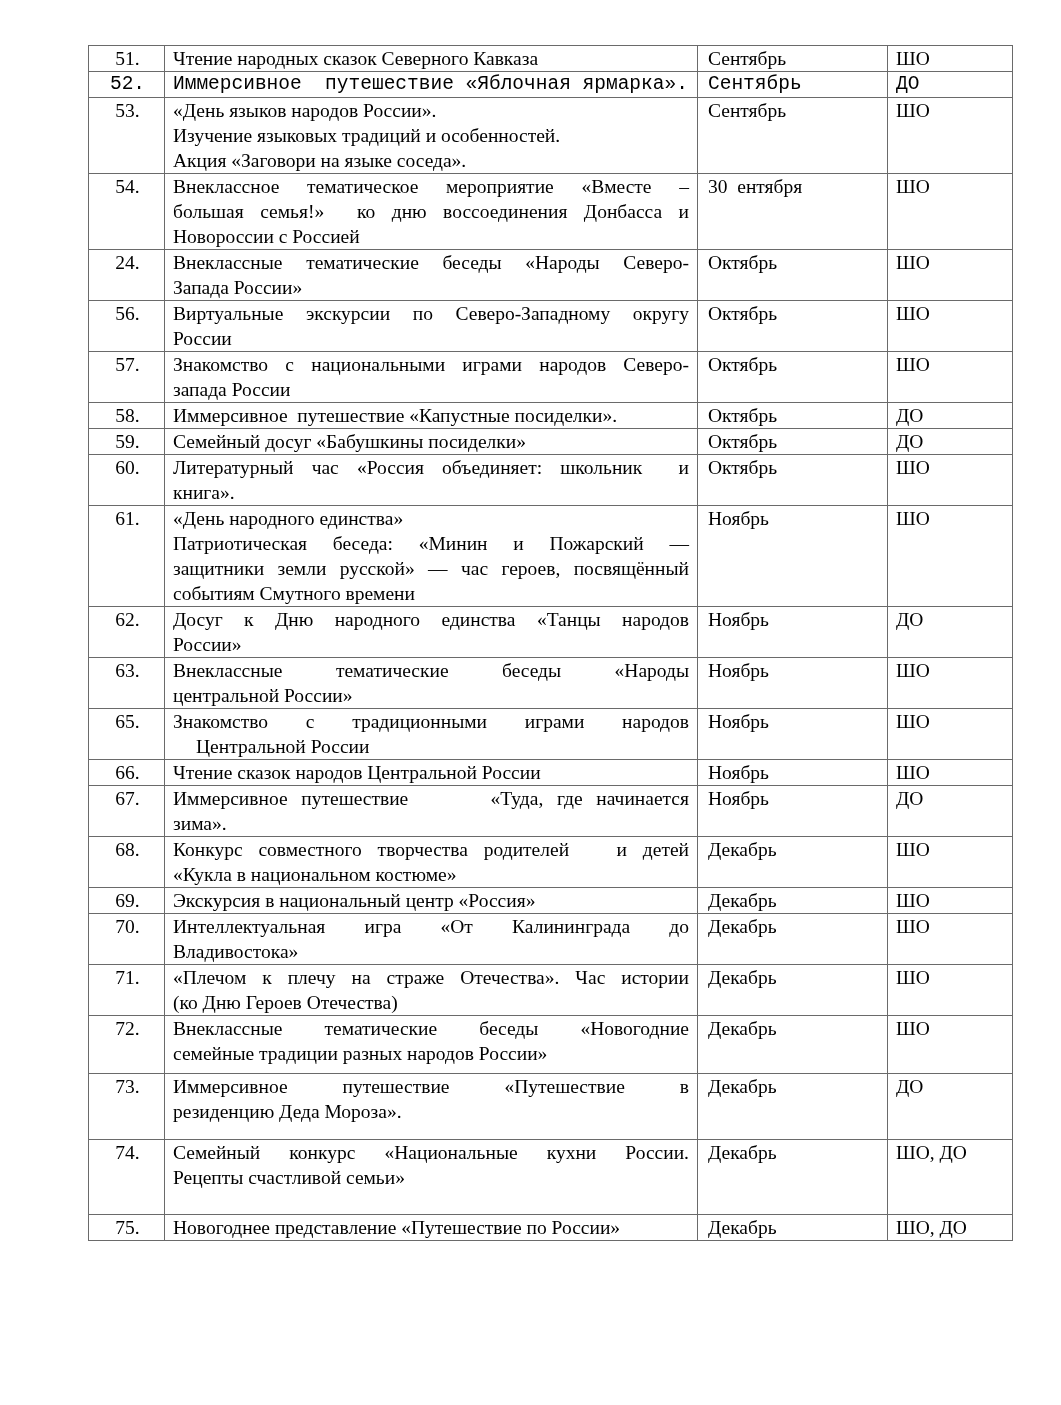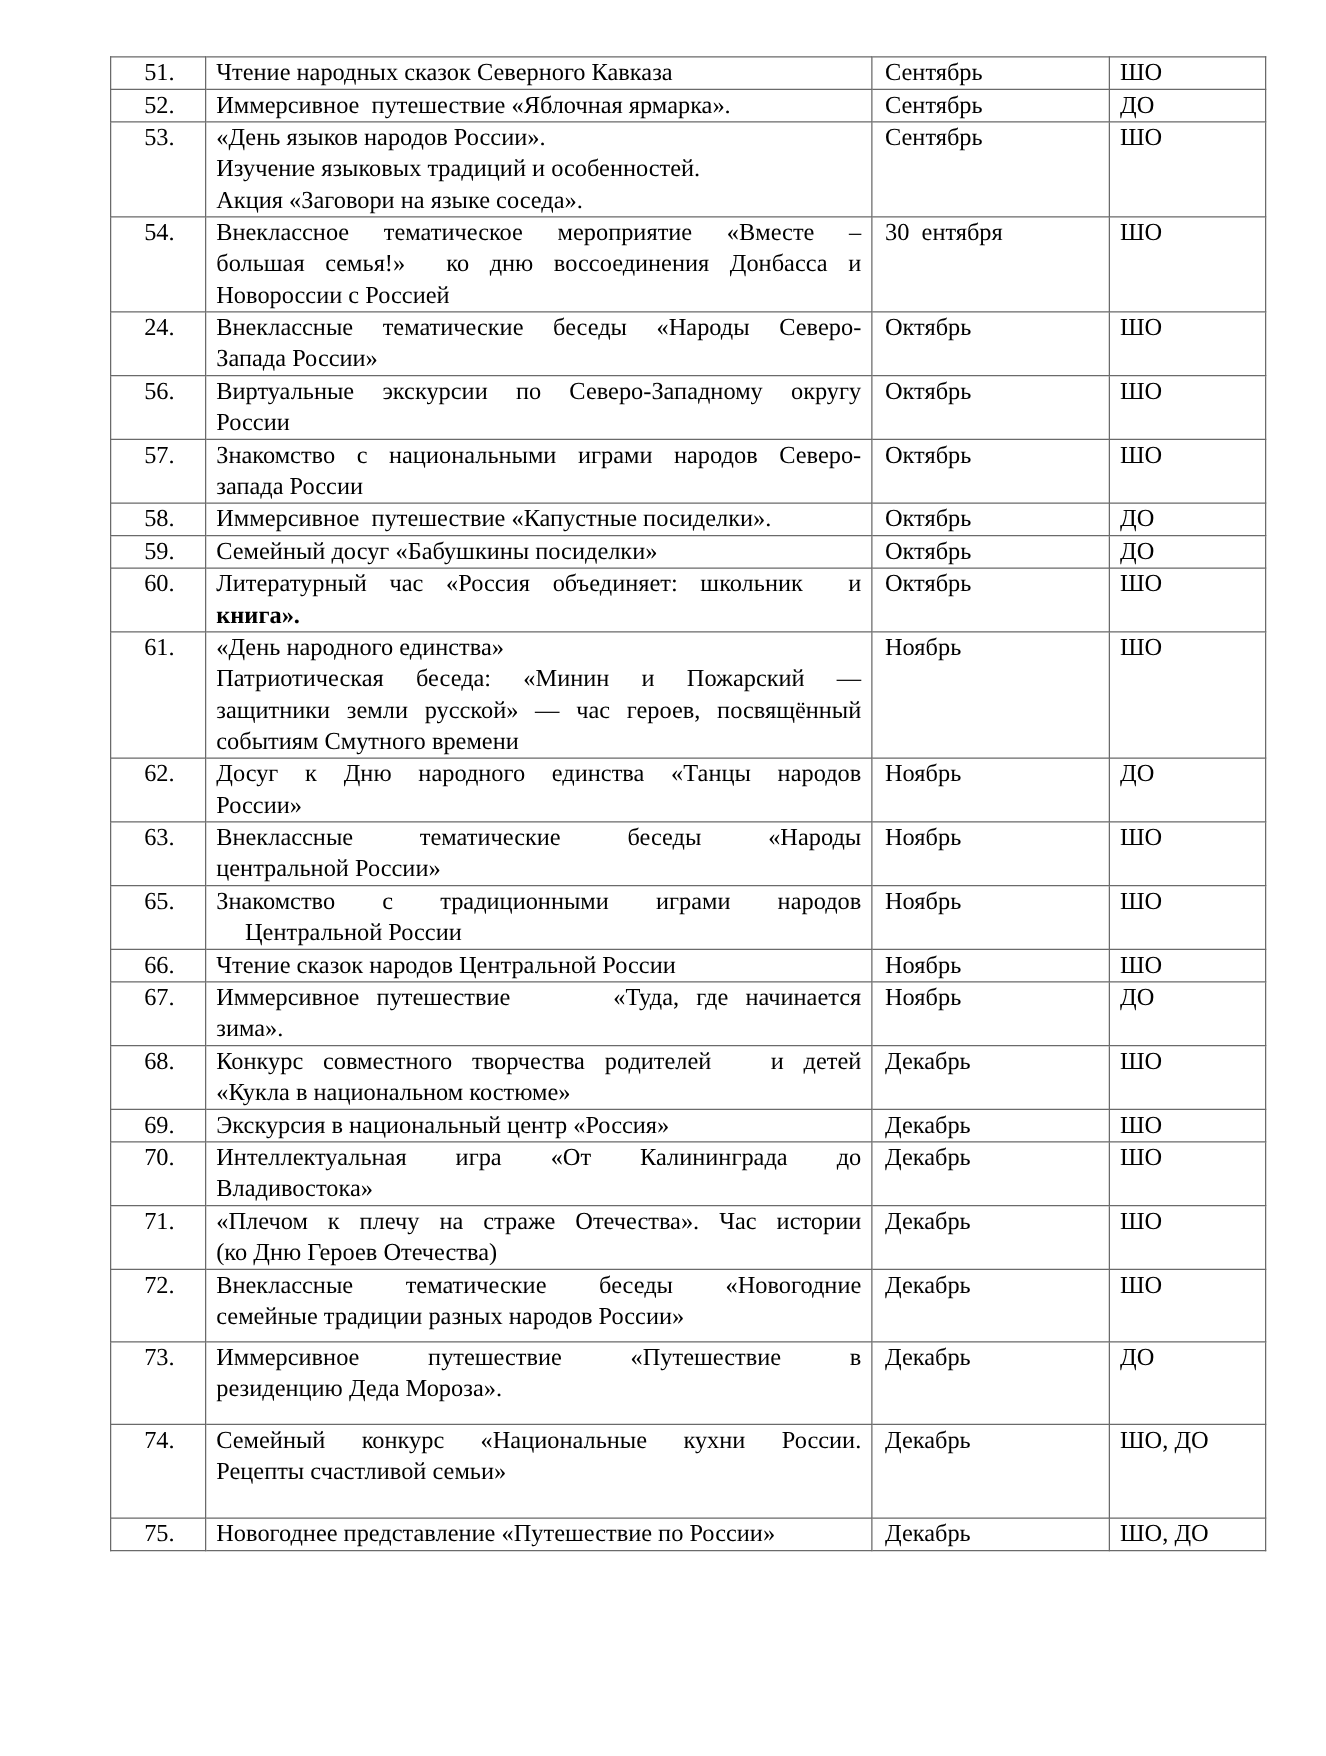--- a/index.html
+++ b/index.html
@@ -77,21 +77,21 @@
     </colgroup>
     <tbody id="table-body">
         <tr style="height: 26px;">
           <td class="num">51.</td>
           <td class="name">
             <span class="line" style="white-space: pre;">Чтение народных сказок Северного Кавказа</span>
           </td>
           <td class="date" style="white-space: pre;">Сентябрь</td>
           <td class="org">ШО</td>
         </tr>
-        <tr style="height: 25px;">
+        <tr style="height: 25px; font-family: Liberation Mono, monospace;">
           <td class="num">52.</td>
           <td class="name">
             <span class="line" style="white-space: pre;">Иммерсивное  путешествие «Яблочная ярмарка».</span>
           </td>
           <td class="date" style="white-space: pre;">Сентябрь</td>
           <td class="org">ДО</td>
         </tr>
         <tr style="height: 75px;">
           <td class="num">53.</td>
           <td class="name">
@@ -152,21 +152,21 @@
           <td class="name">
             <span class="line" style="white-space: pre;">Семейный досуг «Бабушкины посиделки»</span>
           </td>
           <td class="date" style="white-space: pre;">Октябрь</td>
           <td class="org">ДО</td>
         </tr>
         <tr style="height: 50px;">
           <td class="num">60.</td>
           <td class="name">
             <span class="line full" style="white-space: pre;">Литературный час «Россия объединяет: школьник  и</span>
-            <span class="line" style="white-space: pre; font-weight: bold;">книга».</span>
+            <span class="line" style="white-space: pre;">книга».</span>
           </td>
           <td class="date" style="white-space: pre;">Октябрь</td>
           <td class="org">ШО</td>
         </tr>
         <tr style="height: 100px;">
           <td class="num">61.</td>
           <td class="name">
             <span class="line" style="white-space: pre;">«День народного единства»</span>
             <span class="line full" style="white-space: pre;">Патриотическая беседа: «Минин и Пожарский —</span>
             <span class="line full" style="white-space: pre;">защитники земли русской» — час героев, посвящённый</span>

